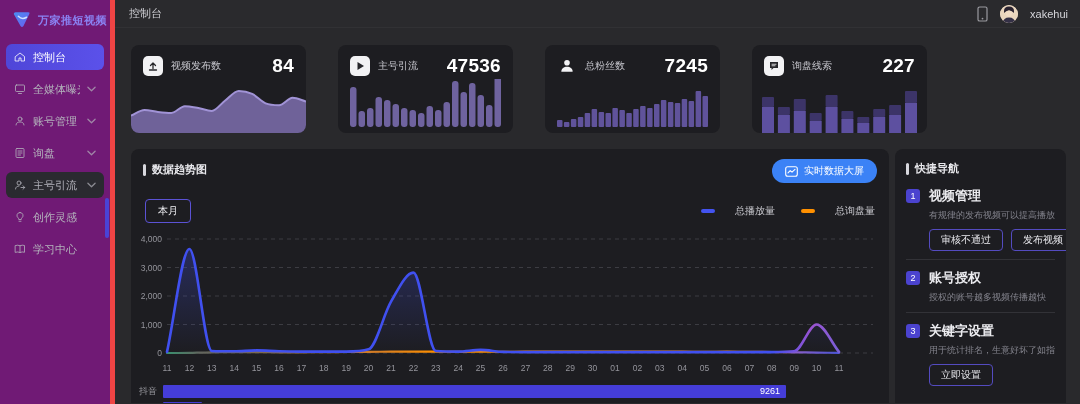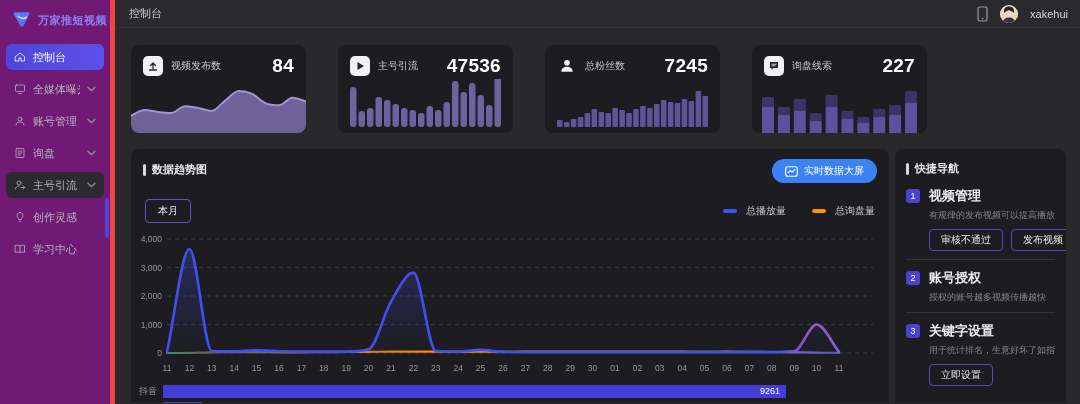--- a/index.html
+++ b/index.html
@@ -42,21 +42,21 @@
   
   .bottom-row { display:flex; gap:6px; }
   .trend-panel { width:758px; height:254px; background:#1d1d21; border-radius:8px 8px 0 0; position:relative; overflow:hidden; flex-shrink:0; }
   .panel-title-row { display:flex; align-items:center; gap:6px; padding:13px 12px 0 12px; }
   .accent-bar { width:3px; height:12px; border-radius:2px; background:#d8d8de; }
   .panel-title { font-size:11px; font-weight:bold; color:#e8e8ec; }
   .live-btn { position:absolute; right:12px; top:10px; background:#3b82f6; color:#fff; font-size:10px; border:none; border-radius:13px; padding:5px 13px; display:flex; align-items:center; gap:6px; cursor:pointer; font-family:inherit; }
   .tab-row { display:flex; align-items:center; margin:22px 14px 0 14px; }
   .period-tab { border:1px solid #5b52d5; color:#f0f0f4; background:transparent; font-size:10px; border-radius:4px; padding:4px 12px; cursor:pointer; font-family:inherit; }
   .legend { margin-left:auto; display:flex; align-items:center; gap:26px; }
-  .legend-item { display:flex; align-items:center; gap:9px; cursor:pointer; }
+  .legend-item { display:flex; align-items:center; gap:20px; cursor:pointer; }
   .legend-mark { width:14px; height:4px; border-radius:2px; }
   .legend-label { font-size:10px; color:#c9c9cf; }
   .chart-wrap { position:absolute; left:8px; top:84px; }
   .pbars { position:absolute; left:8px; top:236px; width:740px; }
   .pbar-row { display:flex; align-items:center; height:13px; margin-bottom:4px; }
   .pbar-label { width:24px; font-size:9px; color:#96969c; text-align:right; padding-right:6px; flex-shrink:0; }
   .pbar-track { flex:1; }
   .pbar-fill { height:13px; background:#453dd8; border-radius:1px; color:#fff; font-size:9px; line-height:13px; text-align:right; padding-right:6px; }
 
   

